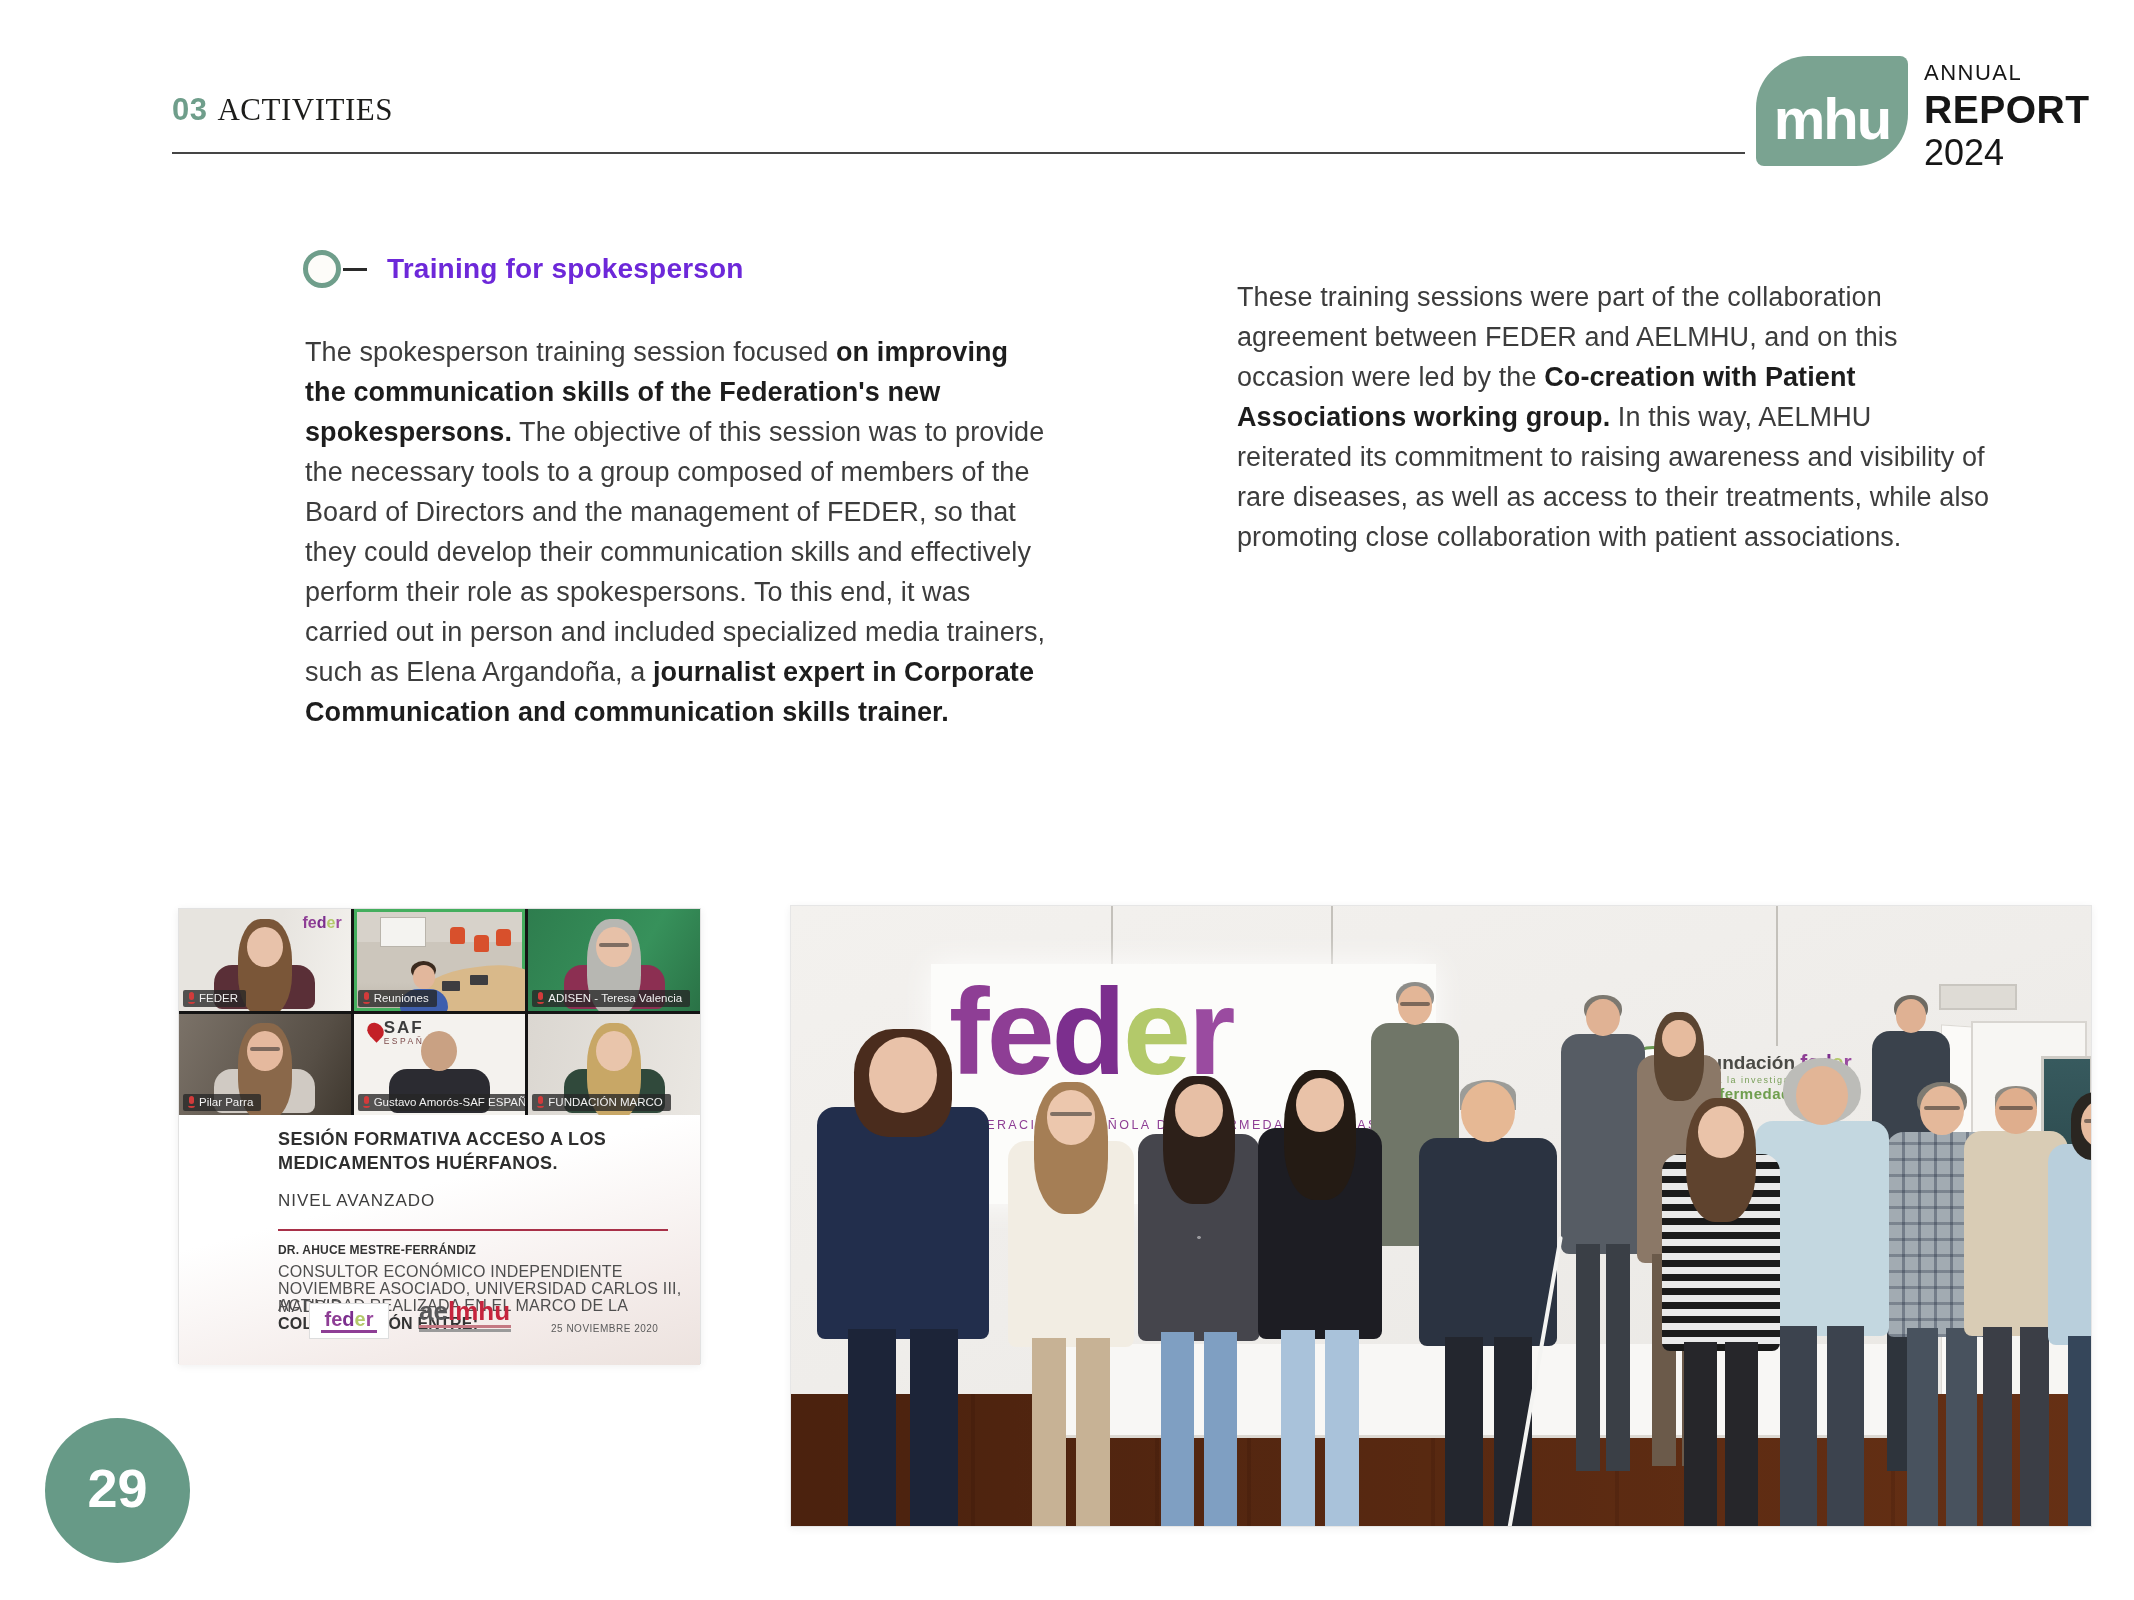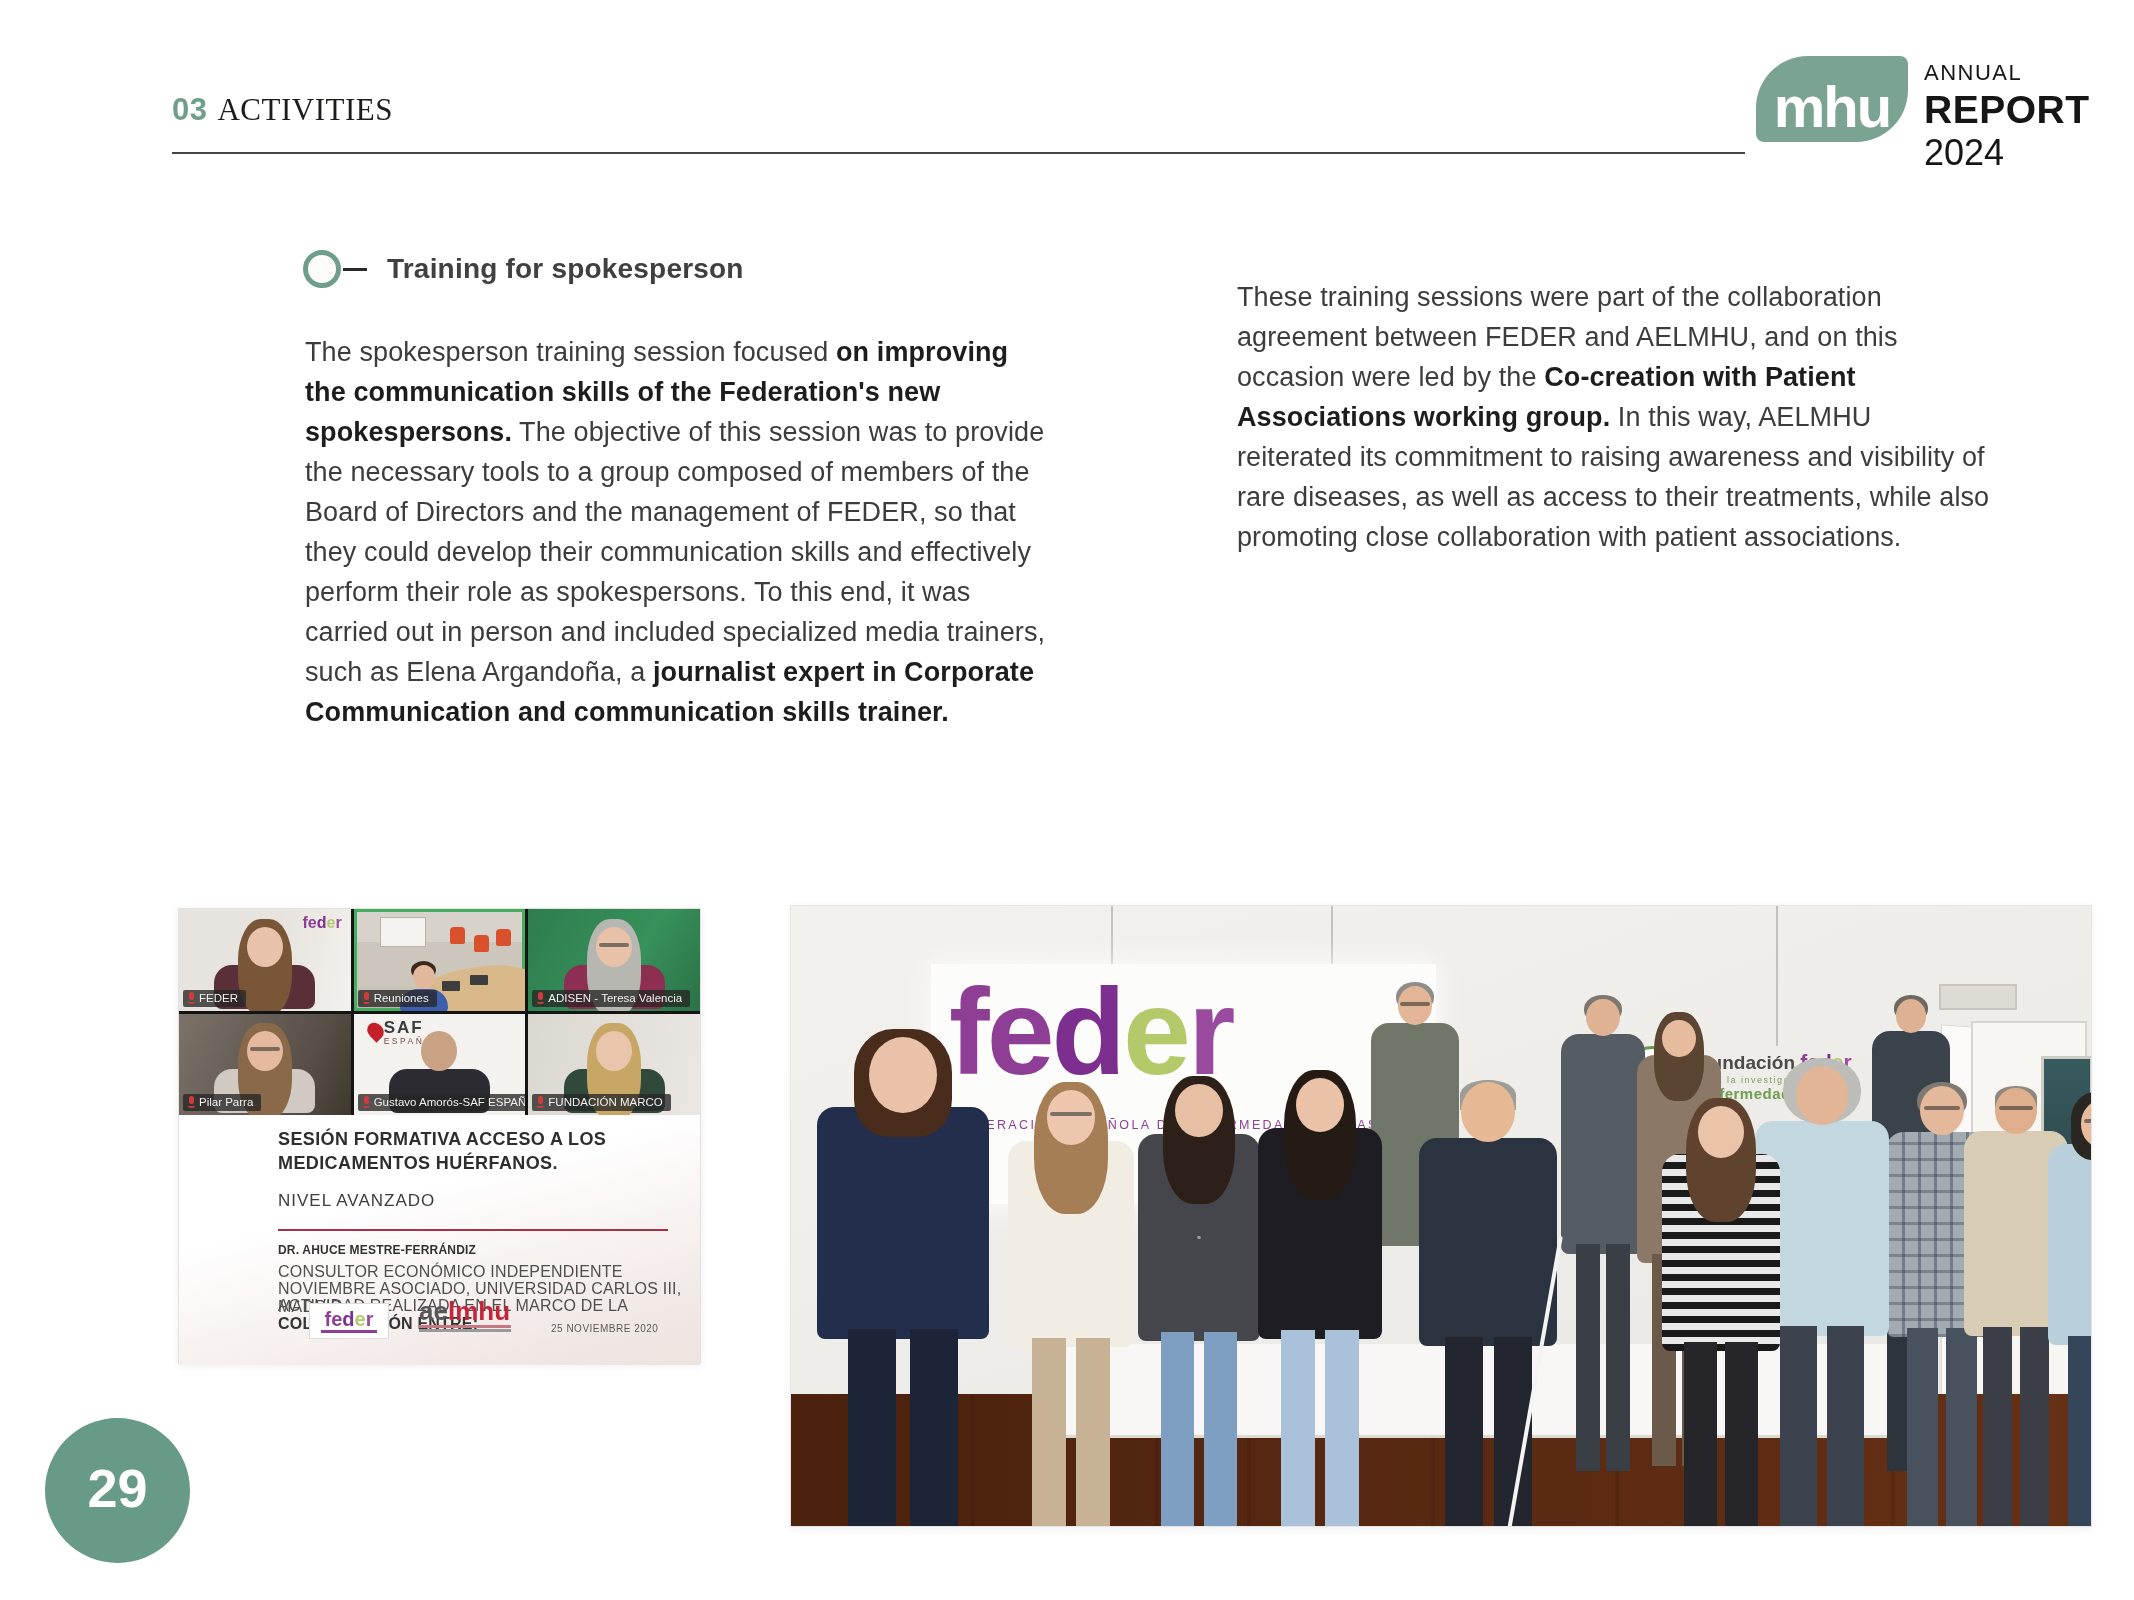--- a/index.html
+++ b/index.html
@@ -6,33 +6,33 @@
   body{font-family:"Liberation Sans","DejaVu Sans",sans-serif;-webkit-font-smoothing:antialiased;}
   .page{position:relative;width:2134px;height:1600px;background:#ffffff;overflow:hidden;}
 
   
   .section-head{position:absolute;left:172px;top:92px;font-size:31px;letter-spacing:.5px;color:#1d1d1b;}
   .sec-num{color:#6f9e8b;font-weight:700;margin-right:10px;}
   .sec-title{font-weight:500;font-family:Liberation Serif, serif;}
   .header-rule{position:absolute;left:172px;top:152px;width:1573px;height:2px;background:#454545;}
 
   .brand{position:absolute;left:1756px;top:56px;width:360px;height:120px;}
-  .leaf{position:absolute;left:0;top:0;width:152px;height:86px;background:#7aa391;
+  .leaf{position:absolute;left:0;top:0;width:152px;height:110px;background:#7aa391;
         border-radius:52px 8px 52px 8px;display:flex;align-items:center;justify-content:center;}
   .leaf span{color:#ffffff;font-weight:700;font-size:58px;letter-spacing:-2px;margin-top:14px;}
   .brand-text{position:absolute;left:168px;top:4px;color:#161616;}
   .bt-annual{font-size:22px;letter-spacing:1.5px;font-weight:400;}
   .bt-report{font-size:39px;font-weight:800;letter-spacing:.5px;margin-top:2px;}
   .bt-year{font-size:36px;font-weight:300;margin-top:0px;}
 
   
   .heading-row{position:absolute;left:303px;top:250px;display:flex;align-items:center;}
   .bullet-circle{width:28px;height:28px;border:5px solid #6f9e8b;border-radius:50%;background:#fdfcf9;}
   .bullet-dash{width:24px;height:3px;background:#2a2a2a;margin-left:2px;}
-  .article-heading{font-size:28px;font-weight:700;color:#404040;margin-left:20px;letter-spacing:.2px;}
+  .article-heading{font-size:28px;font-weight:700;color:#6d28d9;margin-left:20px;letter-spacing:.2px;}
 
   .par{position:absolute;font-size:27px;line-height:40px;color:#3c3c3c;letter-spacing:.1px;}
   .par .b{font-weight:700;color:#1d1d1d;}
   .par-left{left:305px;top:305px;width:745px;}
   .par-right{left:1237px;top:250px;width:755px;}
 
   
   .vc-card{position:absolute;left:178px;top:908px;width:523px;height:456px;background:#fff;
            border:1px solid #e2e2e2;box-shadow:0 2px 8px rgba(0,0,0,.07);box-sizing:border-box;}
   .vc-tiles{position:absolute;left:0;top:0;width:100%;height:206px;display:grid;

